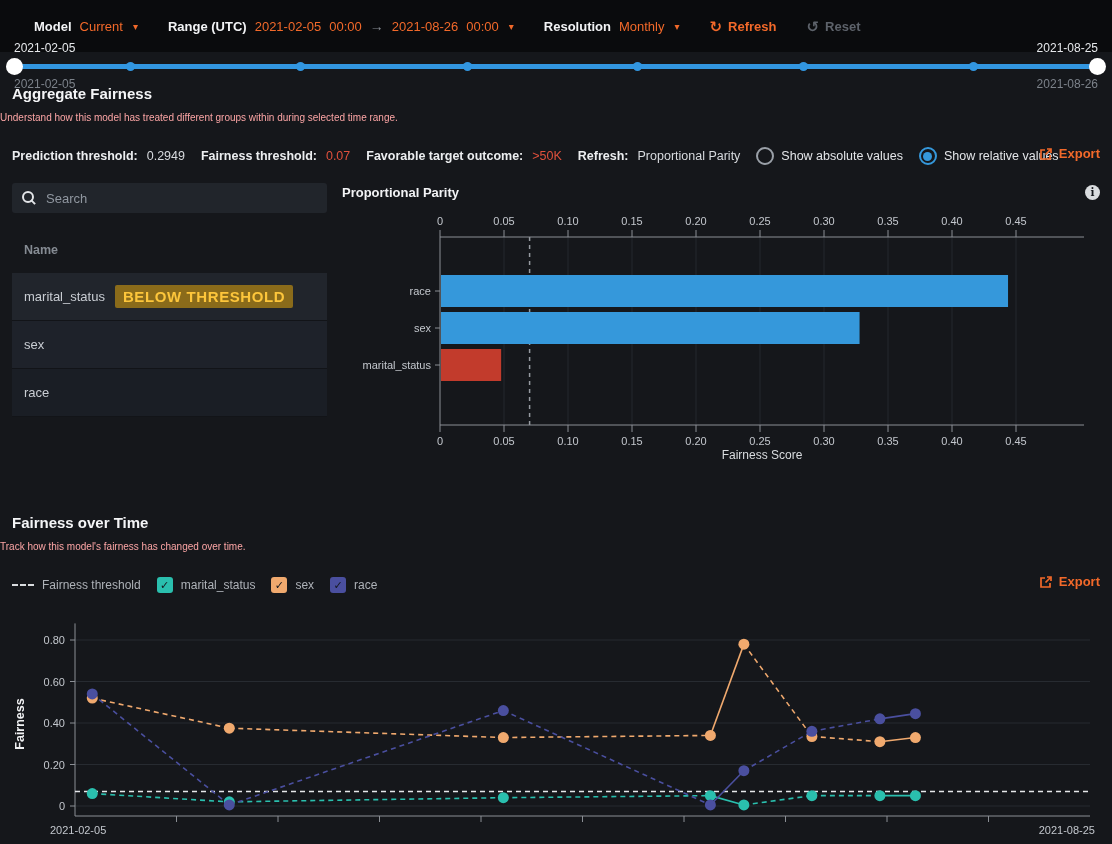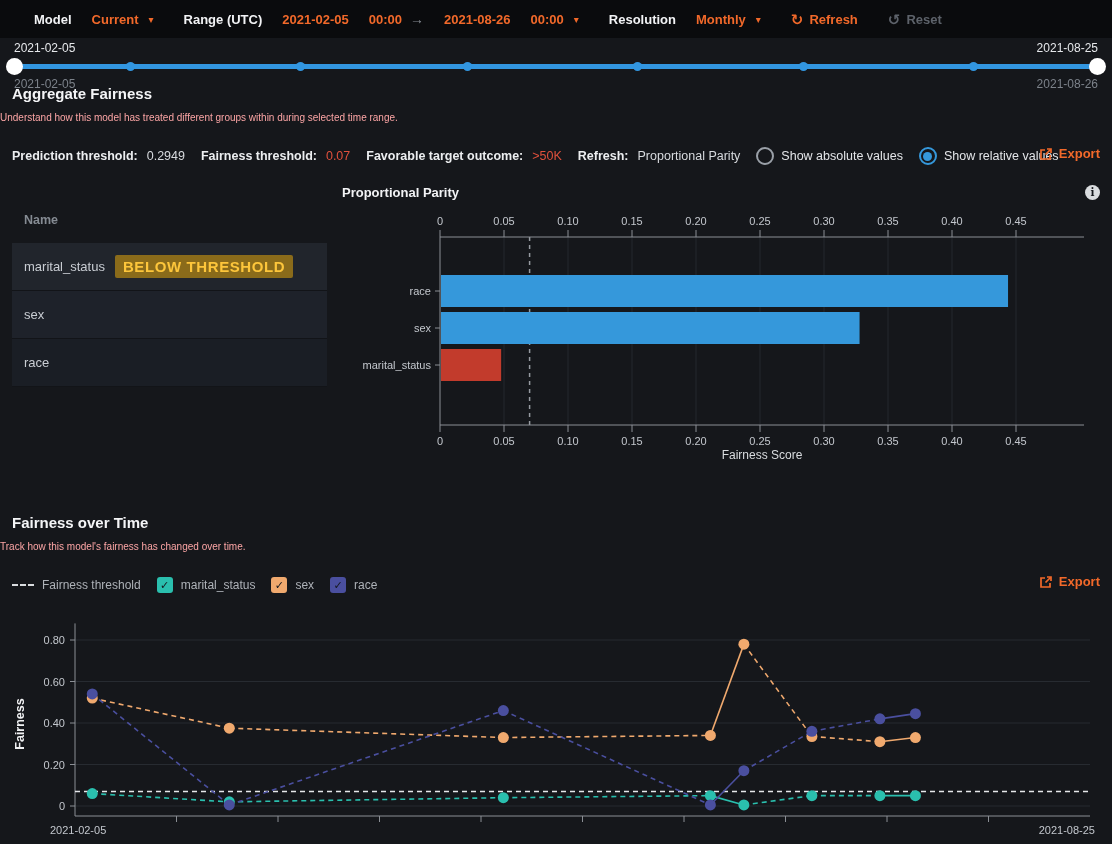--- a/index.html
+++ b/index.html
@@ -2,25 +2,25 @@
 <html><head>
 <meta charset="utf-8">
 <style>
   html,body{margin:0;padding:0;}
   body{
     width:1112px;height:844px;position:relative;overflow:hidden;
     background:#15171b;color:#e8eaed;
     font-family:"Liberation Sans","DejaVu Sans",sans-serif;
   }
   
-  .topbar{position:absolute;left:0;top:0;right:0;height:38px;background:#0a0b0d;
+  .topbar{position:absolute;left:0;top:0;right:0;height:52px;background:#0a0b0d;
     display:flex;align-items:center;padding:0 16px 0 34px;gap:30px;font-size:13px;white-space:nowrap;}
   .tb-group{display:flex;align-items:center;gap:8px;}
   .tb-label{font-weight:bold;color:#f2f3f5;}
-  .tb-value{color:#f2692a;font-weight:bold;margin-left:12px;}
+  .tb-value{color:#f2692a;font-weight:normal;}
   .chev{color:#f2692a;font-size:10px;margin-left:2px;}
   .tb-arrow{color:#878c93;font-size:14px;}
   .tb-btn{display:flex;align-items:center;gap:6px;font-weight:bold;cursor:pointer;}
   .tb-btn .ic{font-size:15px;line-height:1;}
   .refresh{color:#f2692a;}
   .reset{color:#5d626a;}
   
   .slider-zone{position:absolute;left:0;top:38px;right:0;height:54px;}
   .sl-lab{position:absolute;font-size:12px;}
   .sl-top{top:3px;color:#e6e8eb;}
@@ -155,20 +155,24 @@
     <svg width="14" height="14" viewBox="0 0 14 14">
       <path d="M6 3H2v9h9V8" fill="none" stroke="#f2692a" stroke-width="1.7"></path>
       <path d="M8 2h4v4" fill="none" stroke="#f2692a" stroke-width="1.7"></path>
       <line x1="6.5" y1="7.5" x2="11.5" y2="2.5" stroke="#f2692a" stroke-width="1.7"></line>
     </svg>
     <span>Export</span>
   </div>
 </div>
 
 <div class="left-panel">
+  <div class="search-box">
+    <span class="mag"></span>
+    <input class="search-input" placeholder="Search" style="">
+  </div>
   <div class="name-header">Name</div>
   <div class="feature-list">
       <div class="feat-row row-0">
         <span class="feat-name">marital_status</span>
         <span class="badge">BELOW THRESHOLD</span>
       </div>
       <div class="feat-row row-1">
         <span class="feat-name">sex</span>
       </div>
       <div class="feat-row row-2">

